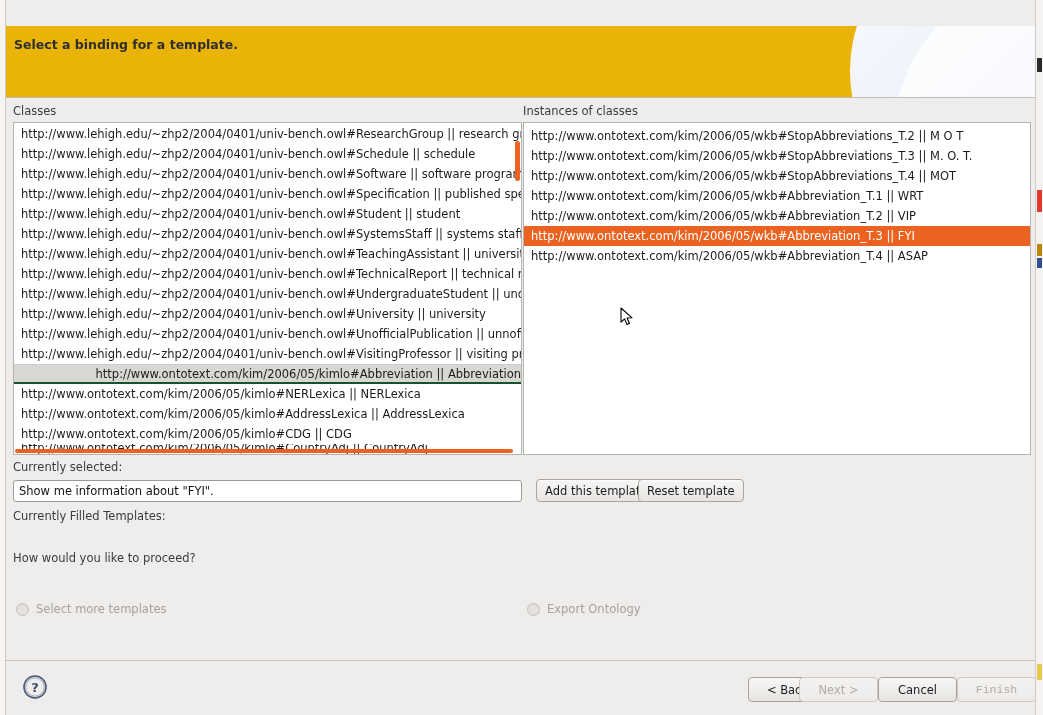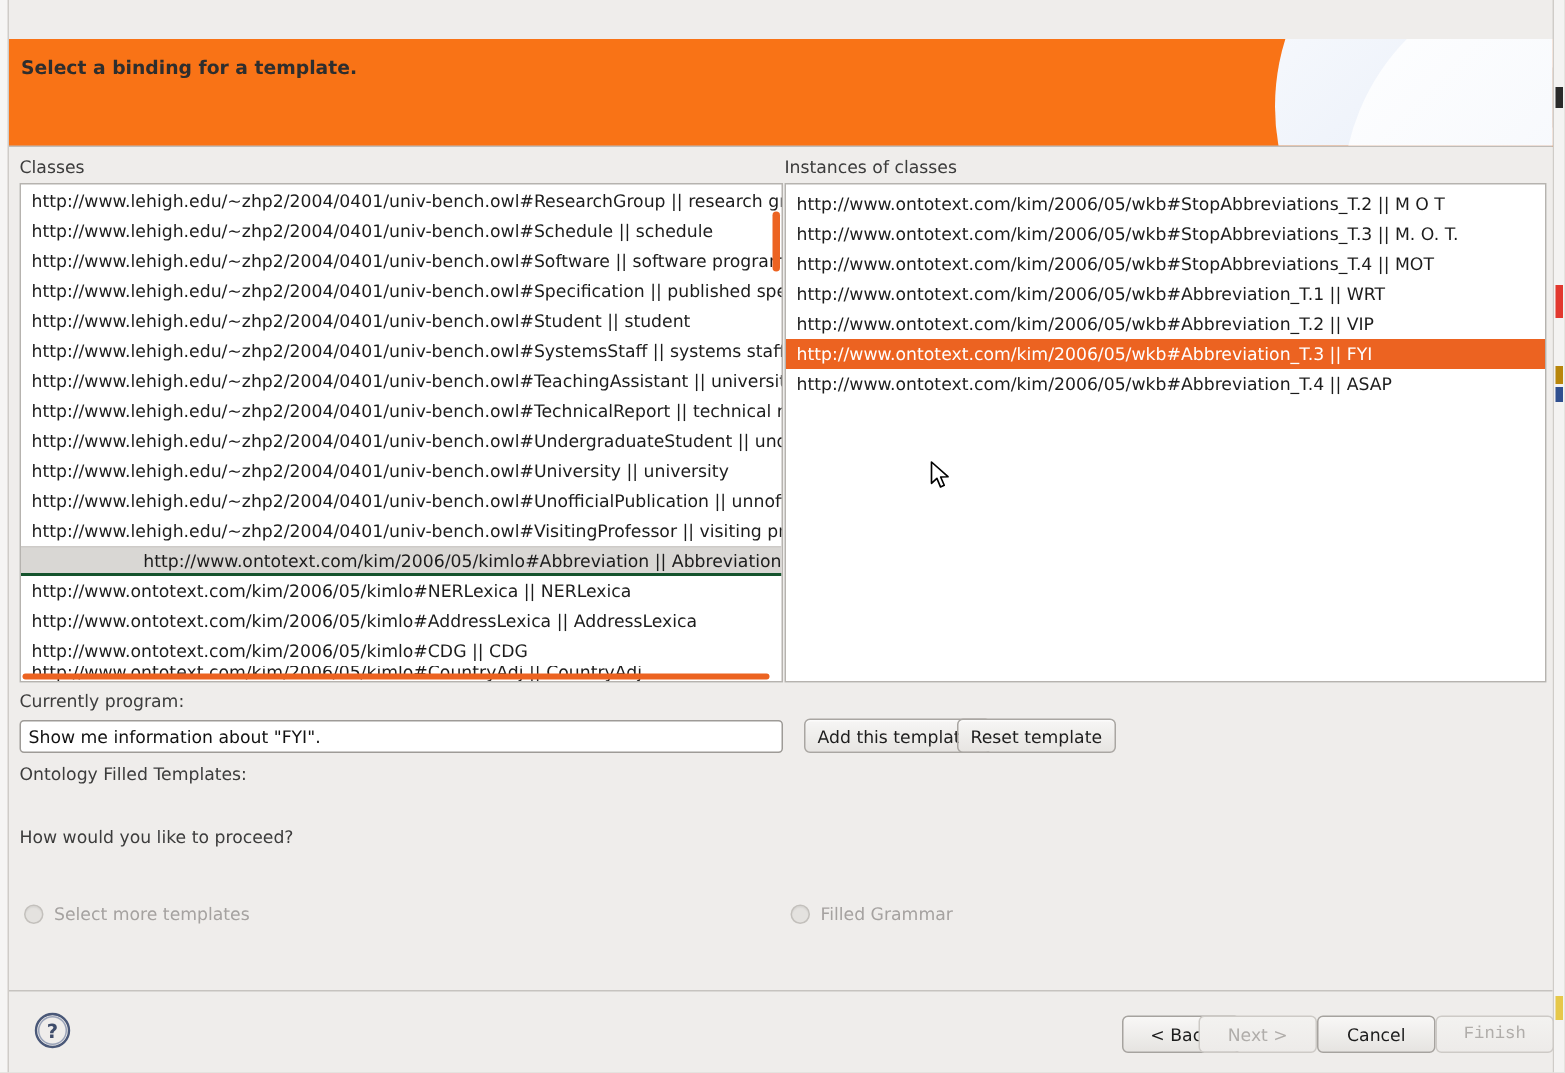--- a/index.html
+++ b/index.html
@@ -55,21 +55,21 @@
     position: absolute; left: 36px; top: 5px;
     color: #f4f3f2; font-size: 12.5px; font-weight: bold;
     letter-spacing: .1px;
   }
 
   
   #header {
     position: absolute;
     left: 6px; top: 26px;
     width: 1029px; height: 72px;
-    background: #f97316;
+    background: #eab308;
     border-bottom: 1px solid #bfbcb8;
     overflow: hidden;
   }
   #header-deco {
     position: absolute;
     right: -115px; top: -105px;
     width: 300px; height: 300px;
     border-radius: 50%;
     background: linear-gradient(135deg, #fbfcfe 0%, #e9eff9 55%, #dde6f5 100%);
   }
@@ -297,35 +297,35 @@
           <div class="row">http://www.ontotext.com/kim/2006/05/wkb#StopAbbreviations_T.2 || M O T</div>
           <div class="row">http://www.ontotext.com/kim/2006/05/wkb#StopAbbreviations_T.3 || M. O. T.</div>
           <div class="row">http://www.ontotext.com/kim/2006/05/wkb#StopAbbreviations_T.4 || MOT</div>
           <div class="row">http://www.ontotext.com/kim/2006/05/wkb#Abbreviation_T.1 || WRT</div>
           <div class="row">http://www.ontotext.com/kim/2006/05/wkb#Abbreviation_T.2 || VIP</div>
           <div class="row sel-orange">http://www.ontotext.com/kim/2006/05/wkb#Abbreviation_T.3 || FYI</div>
           <div class="row">http://www.ontotext.com/kim/2006/05/wkb#Abbreviation_T.4 || ASAP</div>
         </div>
     </div>
 
-    <div id="label-currently-selected">Currently program:</div>
+    <div id="label-currently-selected">Currently selected:</div>
     <input id="template-input" type="text" value="Show me information about &quot;FYI&quot;." style="">
     <button class="gbtn" id="btn-add-template">Add this template!</button>
     <button class="gbtn" id="btn-reset-template">Reset template</button>
 
-    <div id="label-filled-templates">Ontology Filled Templates:</div>
+    <div id="label-filled-templates">Currently Filled Templates:</div>
     <div id="label-proceed">How would you like to proceed?</div>
 
     <div class="radio-row" id="radio-select-more">
       <span class="radio-dot"></span>
       <span class="radio-label">Select more templates</span>
     </div>
     <div class="radio-row" id="radio-export">
       <span class="radio-dot"></span>
-      <span class="radio-label">Filled Grammar</span>
+      <span class="radio-label">Export Ontology</span>
     </div>
   </div>
 
   <div id="footer">
     <div id="help-icon">
       <svg width="26" height="26" viewBox="0 0 26 26">
         <circle cx="13" cy="13" r="11" fill="none" stroke="#4a5878" stroke-width="1.6"></circle>
         <circle cx="13" cy="13" r="9.2" fill="none" stroke="#9aa3b8" stroke-width="1"></circle>
         <text x="13" y="18.2" text-anchor="middle" font-family="DejaVu Sans, sans-serif" font-size="13" font-weight="bold" fill="#3f4d6b">?</text>
       </svg>

